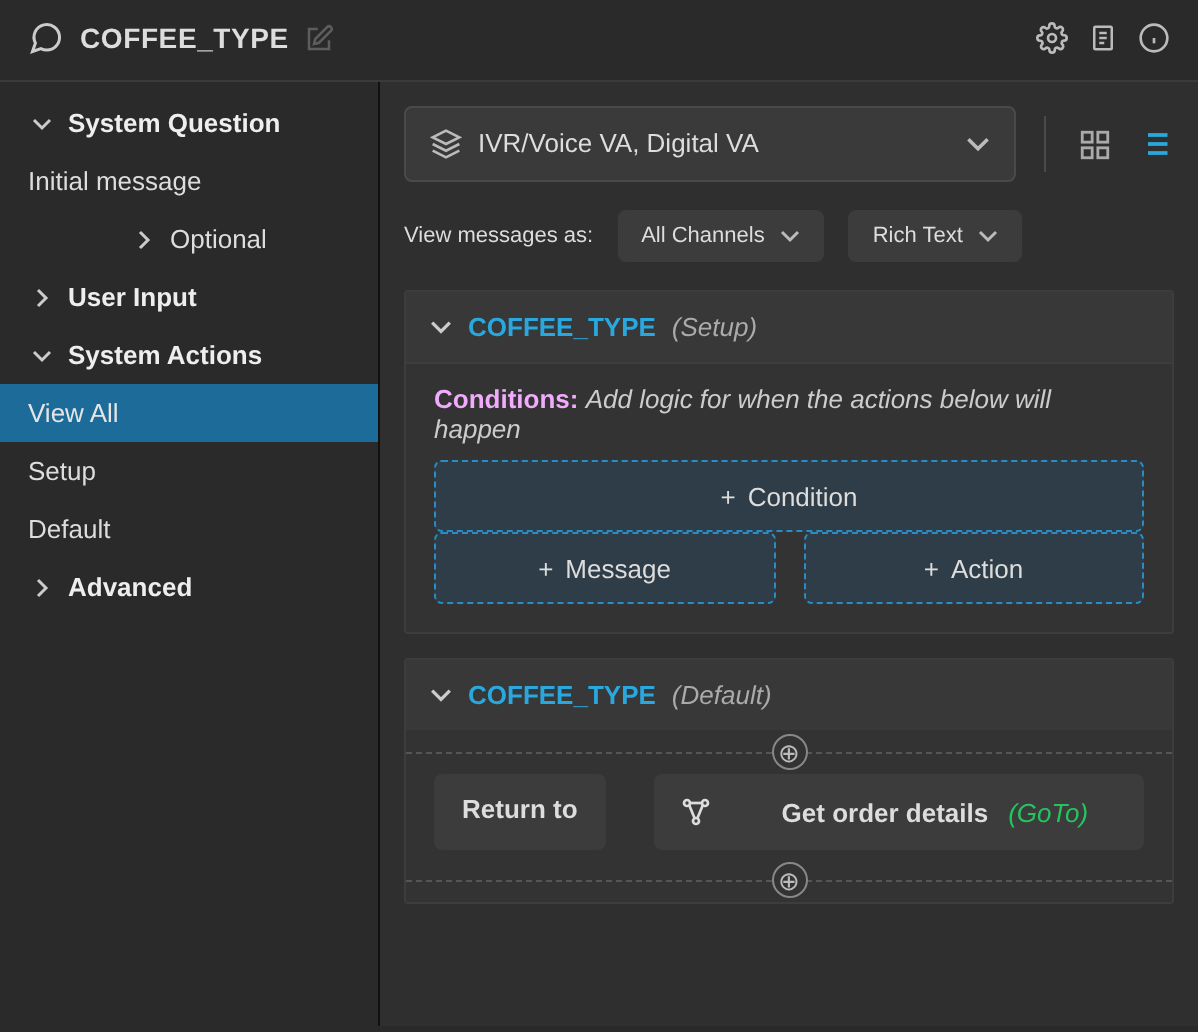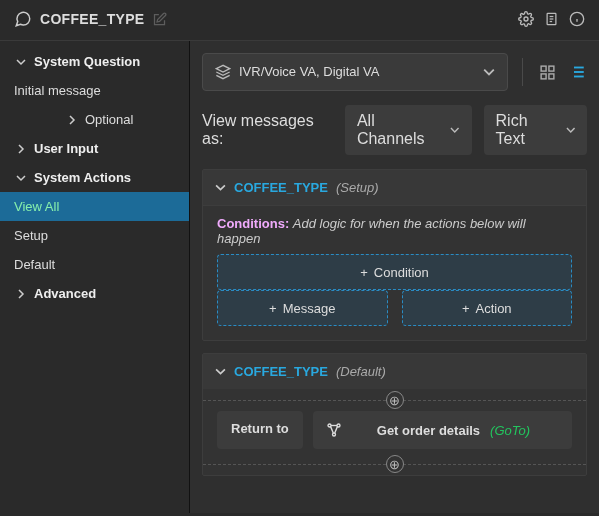--- a/index.html
+++ b/index.html
@@ -11,33 +11,33 @@
   .header-icons { display:flex; gap:10px; align-items:center; }
   .head-icon { color:#aaa; display:inline-flex; }
   
   .body { display:flex; height: calc(516px - 44px); }
   .sidebar { width: 190px; background:#2a2a2a; border-right:1px solid #111; padding-top:6px; }
   .nav-item { display:flex; align-items:center; gap:6px; padding:7px 10px 7px 14px; font-size:13px; cursor:pointer; }
   .nav-item .chev { width:14px; display:inline-flex; justify-content:center; color:#ccc; }
   .nav-item.level1 { font-weight:600; color:#eee; }
   .nav-item.level2 { color:#ddd; }
   .nav-item.level3 { padding-left:65px; color:#ddd; }
-  .nav-item.active { background:#1c6b98; color:#86efac; }
+  .nav-item.active { background:#1c6b98; color:#e5e5e5; }
   
   .main { flex:1; background:#2f2f2f; overflow-y:auto; padding:12px 12px 20px 12px; }
   
   .toprow { display:flex; align-items:center; gap:14px; margin-bottom:14px; }
   .channel-select { flex:1; background:#3a3a3a; border:1px solid #4a4a4a; border-radius:4px; height:38px; display:flex; align-items:center; padding:0 12px; justify-content:space-between; cursor:pointer; }
   .channel-left { display:flex; align-items:flex-start; gap:8px; }
   .divider-v { width:1px; height:28px; background:#4a4a4a; }
   .view-toggles { display:flex; gap:10px; align-items:center; }
   .vt { width:20px; height:20px; display:inline-flex; align-items:center; justify-content:center; color:#aaa; }
   .vt.active { color:#29a8df; }
   
-  .filterrow { display:flex; align-items:center; gap:12px; margin-bottom:14px; font-size:16px; }
+  .filterrow { display:flex; align-items:center; gap:12px; margin-bottom:14px; font-size:11px; }
   .pill { background:#3c3c3c; border-radius:4px; padding:7px 12px; display:flex; align-items:center; gap:8px; cursor:pointer; }
   
   .section { background:#333; border:1px solid #3d3d3d; border-radius:2px; margin-bottom:12px; }
   .section-header { display:flex; align-items:center; gap:8px; padding:10px 12px; border-bottom:1px solid #3d3d3d; background:#383838; }
   .section-header.no-border { border-bottom:none; }
   .sec-title { color:#29a8df; font-weight:600; }
   .sec-sub { color:#aaa; font-style:italic; }
   .section-body { padding:10px 14px 14px 14px; }
   
   .subhead { font-size:13px; margin-bottom:8px; }
@@ -46,21 +46,21 @@
   
   .dashed-btn { border:1px dashed #2a8cc4; color:#ddd; background:#2e3d47; border-radius:4px; height:36px; display:flex; align-items:center; justify-content:center; gap:6px; cursor:pointer; }
   .dashed-btn.full { width:100%; }
   .row2 { display:flex; gap:14px; }
   .row2 .dashed-btn { flex:1; }
   
   .add-divider { display:flex; align-items:center; justify-content:center; height:22px; position:relative; }
   .add-divider::before { content:""; position:absolute; left:0; right:0; top:50%; border-top:1px dashed #555; z-index:0;}
   .add-circle { width:18px; height:18px; border-radius:50%; border:1px solid #888; background:#333; color:#bbb; display:flex; align-items:center; justify-content:center; font-size:13px; z-index:1; cursor:pointer; line-height:1;}
   
-  .return-row { display:flex; gap:10px; padding:0 14px; }
+  .return-row { display:flex; gap:24px; padding:0 14px; }
   .return-label { background:#3c3c3c; border-radius:4px; padding:10px 14px; font-weight:700; font-size:13px; }
   .goto-box { flex:1; background:#3c3c3c; border-radius:4px; padding:10px 12px; display:flex; align-items:center; gap:10px; cursor:pointer; }
   .goto-title { font-weight:600;margin-left:24px; }
   .goto-sub { font-style:italic; color:#22c55e; }
   
   svg { display:block; }
 </style>
 </head>
 <body>
 

